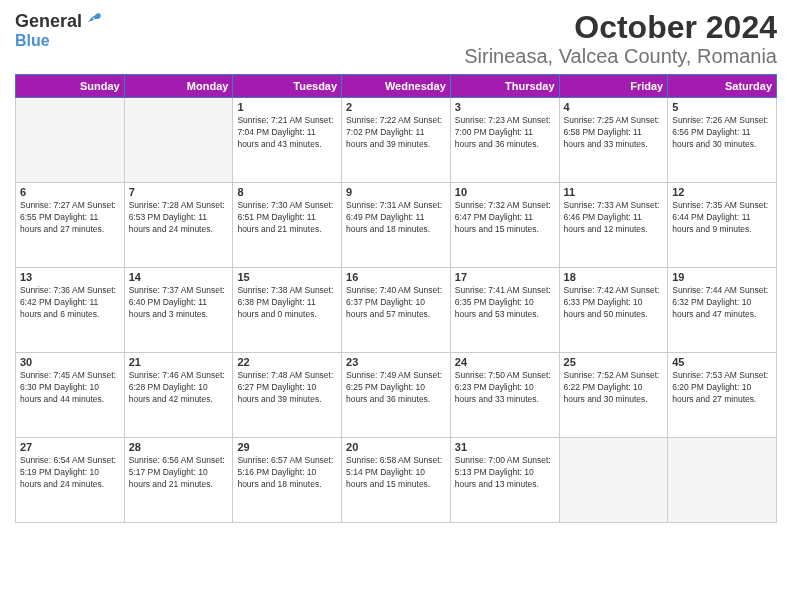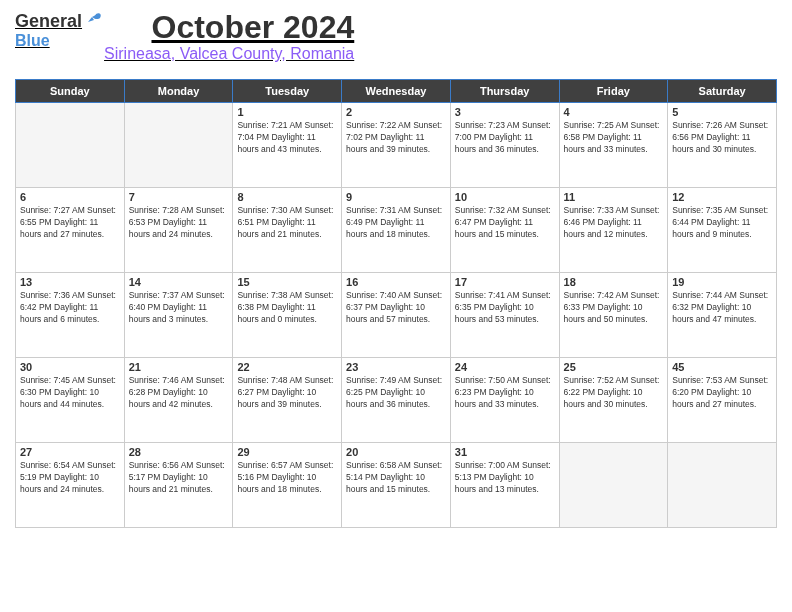--- a/index.html
+++ b/index.html
@@ -11,23 +11,22 @@
       overflow: hidden;
     }
     .container {
       width: 792px;
       height: 612px;
       padding: 10px 15px;
     }
     .header {
       display: flex;
       align-items: flex-start;
-      justify-content: flex-start;
-      margin-bottom: 16px;
-      text-decoration: underline;
+      justify-content: space-between;
+      margin-bottom: 6px;
     }
     .logo {
       display: flex;
       flex-direction: column;
       align-items: flex-start;
     }
     .logo-text {
       display: flex;
       align-items: center;
     }
@@ -44,35 +43,35 @@
     .title-section {
       text-align: right;
     }
     .month-title {
       font-size: 32px;
       font-weight: bold;
       color: #333;
       line-height: 1.1;
     }
     .subtitle {
-      font-size: 16px;
-      color: #8b5cf6;
+      font-size: 20px;
+      color: #737373;
     }
     .calendar {
       width: 100%;
       border-collapse: collapse;
       table-layout: fixed;
     }
     .calendar th {
-      background-color: #404040;
+      background-color: #a21caf;
       color: white;
       font-size: 11px;
       font-weight: bold;
       padding: 5px 4px;
-      text-align: center;
+      text-align: right;
       border: 1px solid #3a7bc8;
     }
     .calendar td {
       border: 1px solid #ccc;
       vertical-align: top;
       padding: 3px 4px;
       font-size: 9px;
       color: #333;
       height: 85px;
       background: #fff;

